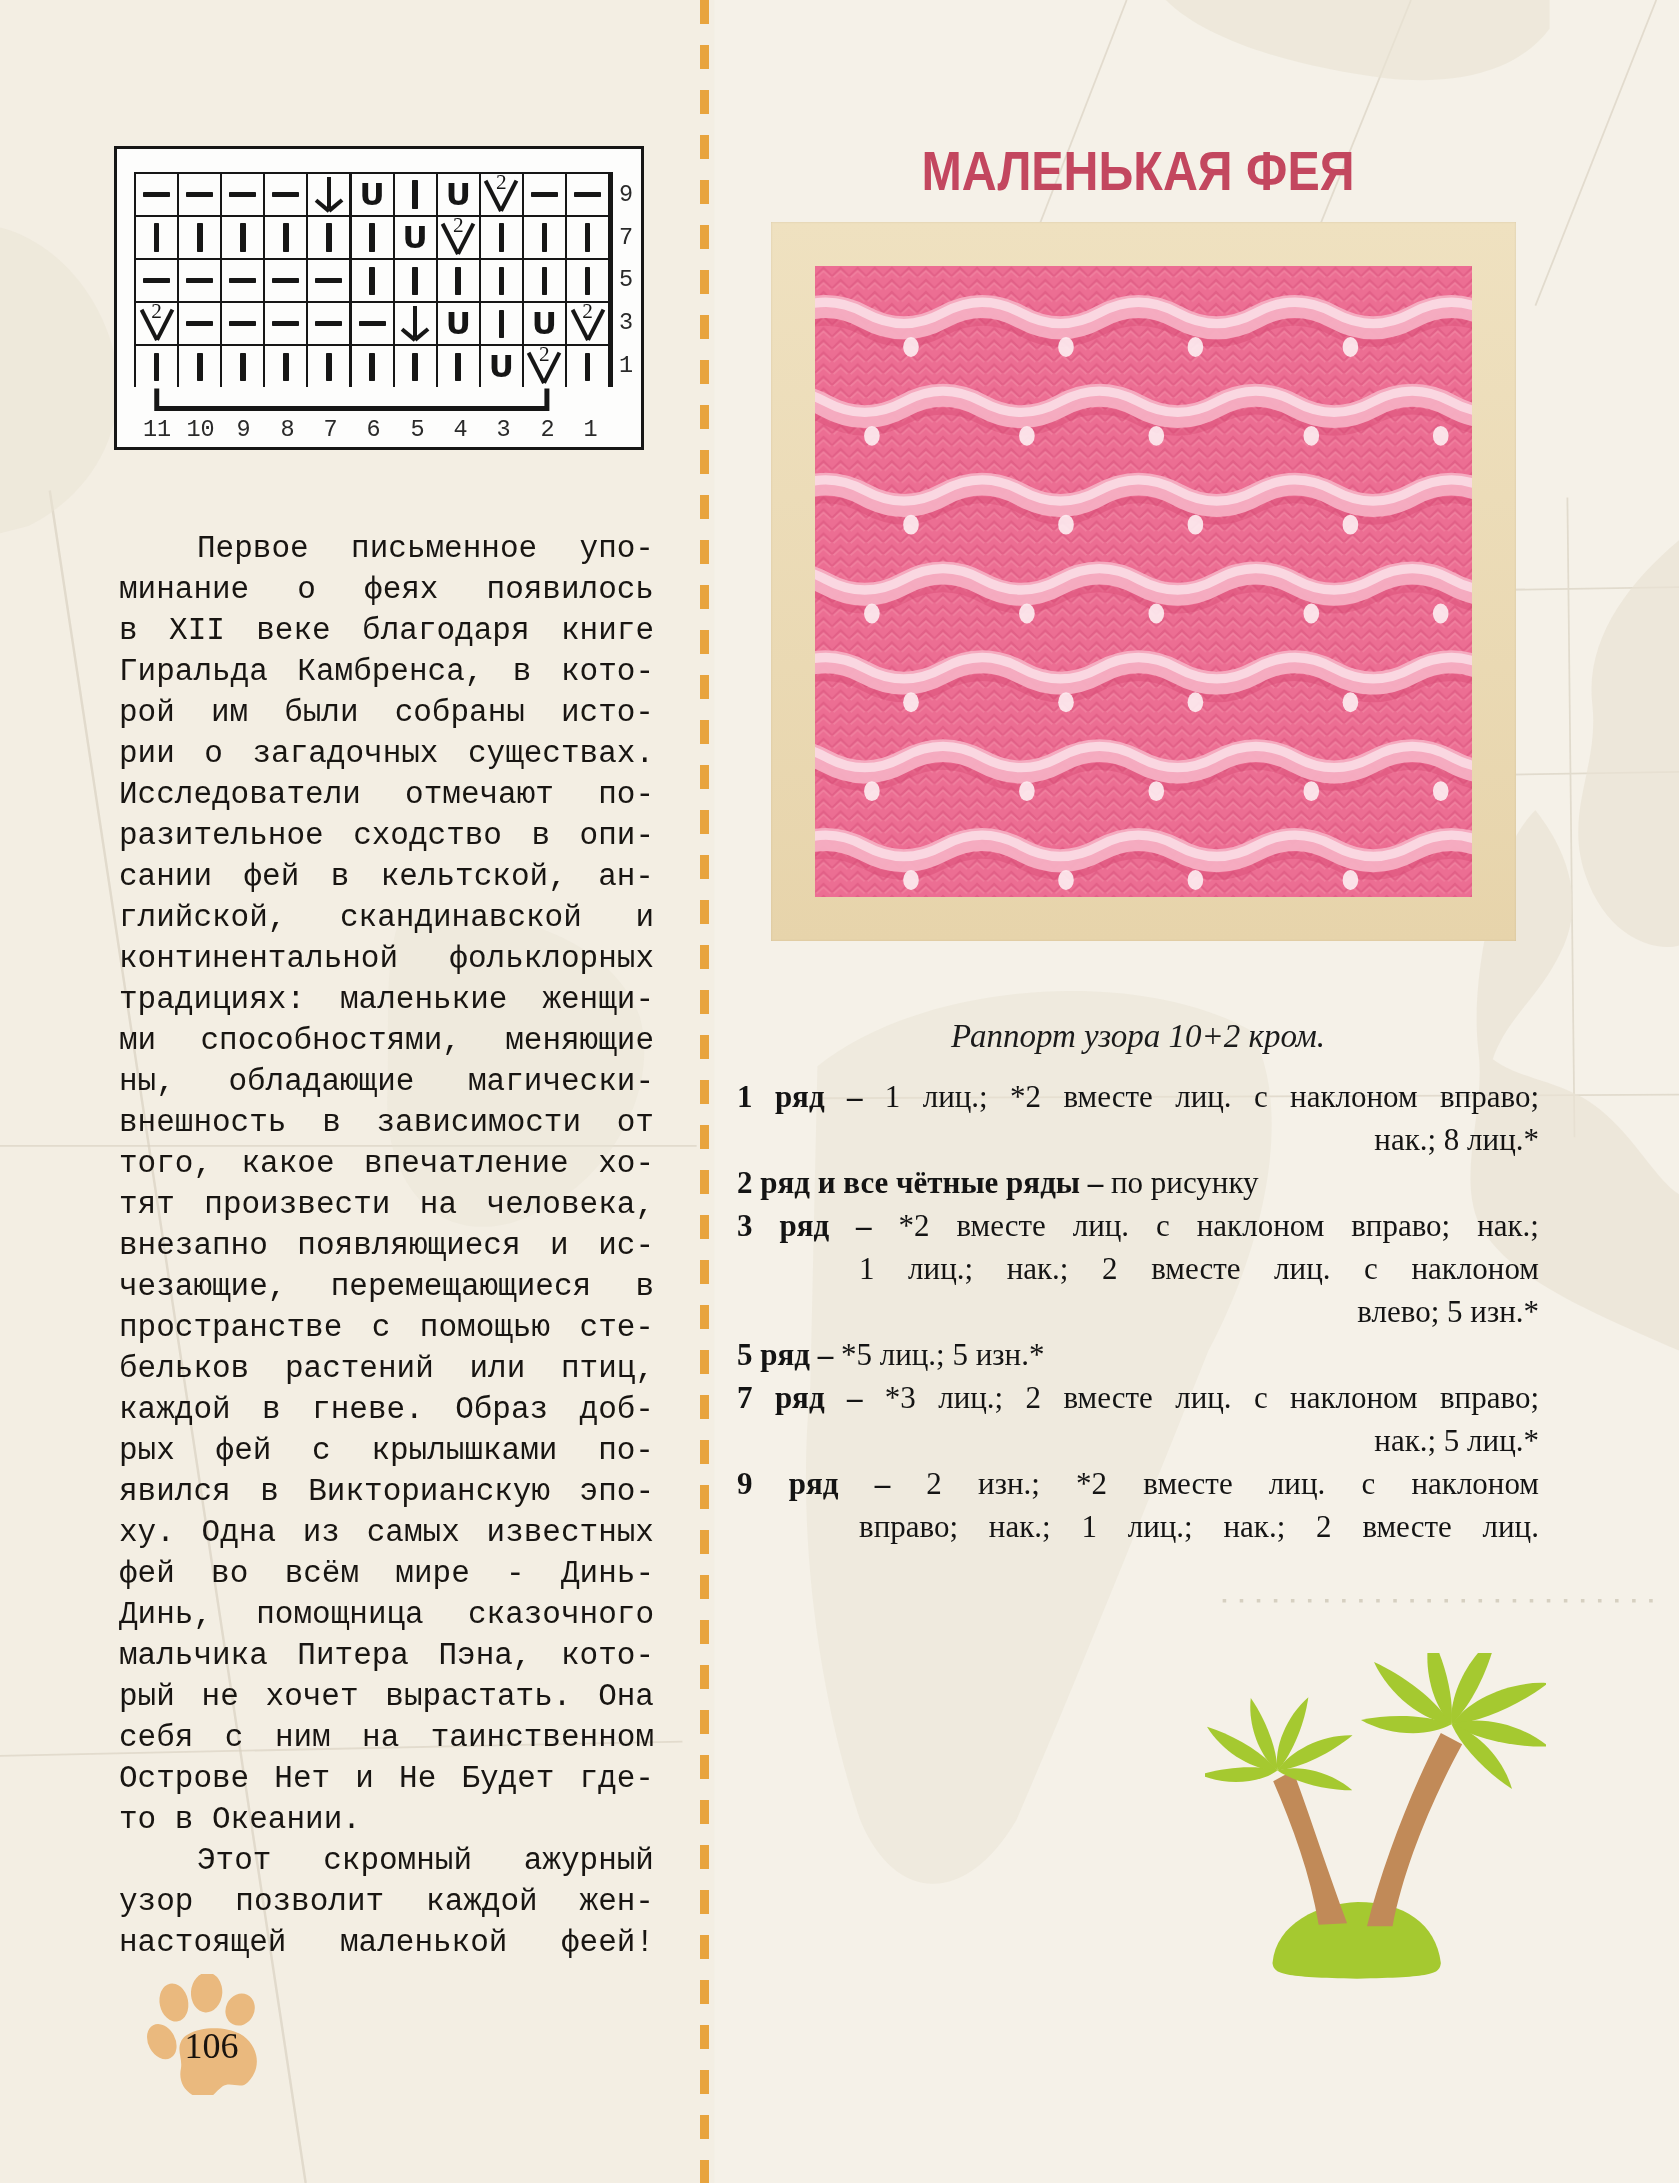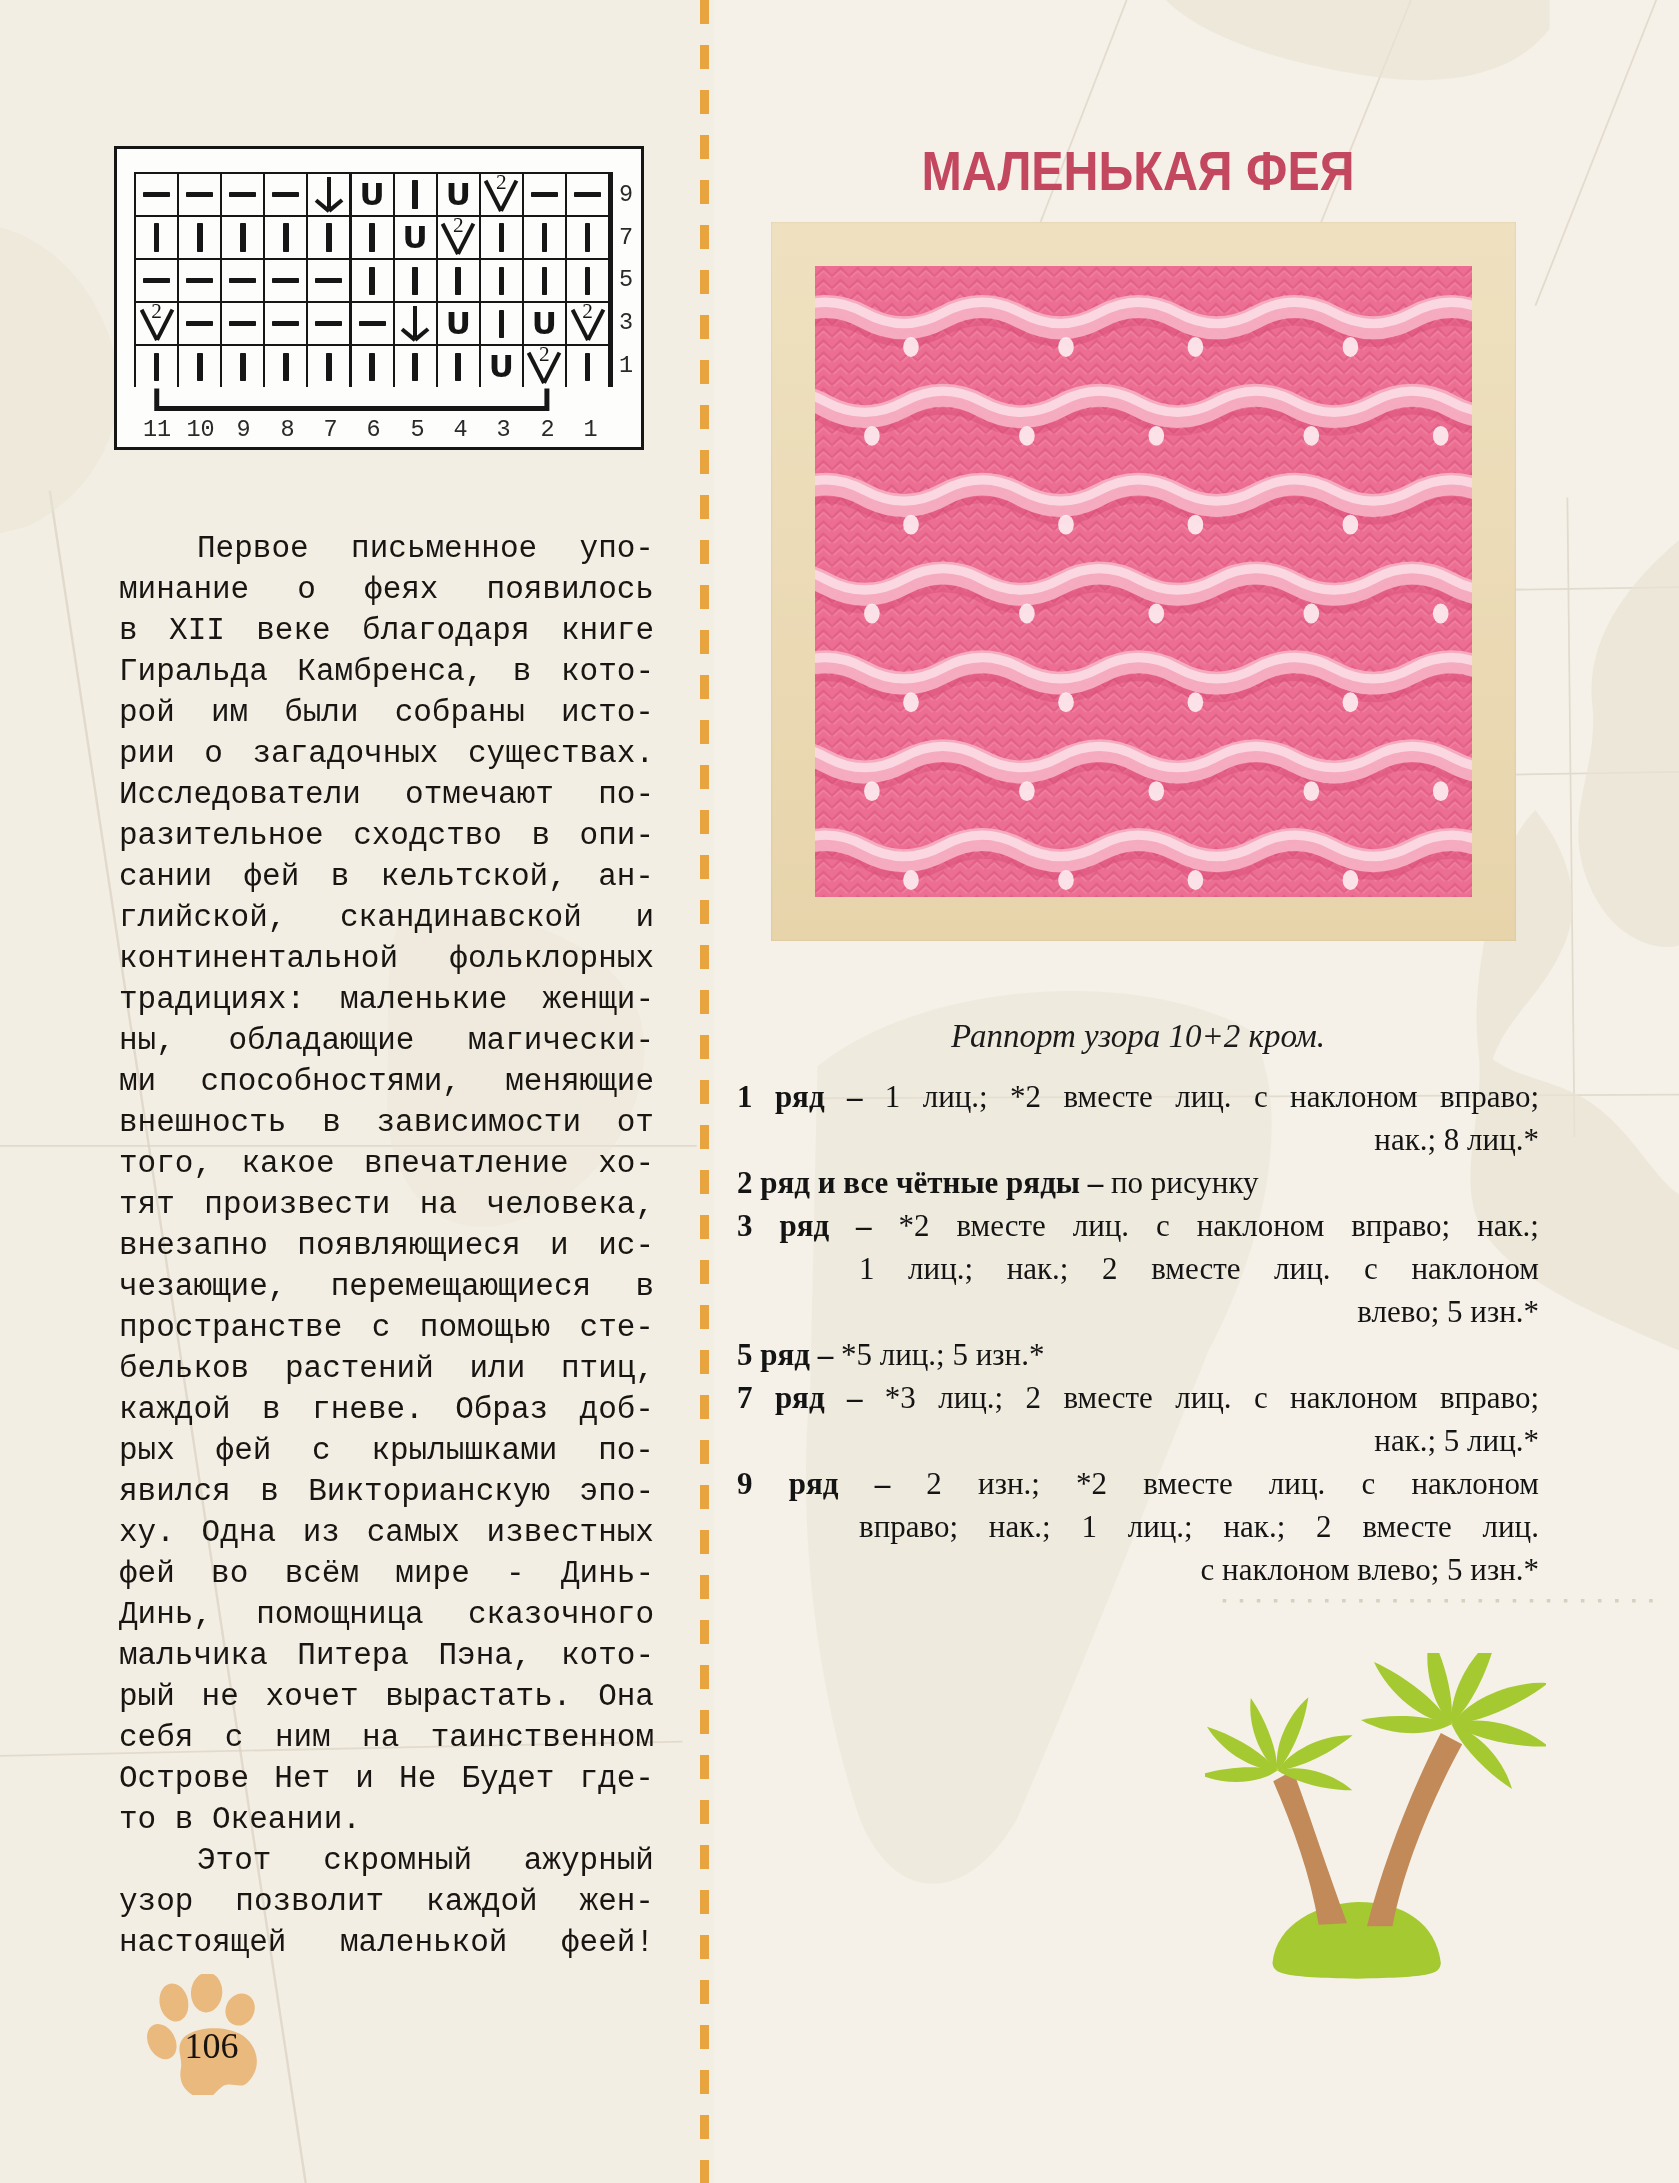--- a/index.html
+++ b/index.html
@@ -391,28 +391,28 @@
       <div class="s-line just">
         <span>континентальной</span>
         <span>фольклорных</span>
       </div>
       <div class="s-line just">
         <span>традициях:</span>
         <span>маленькие</span>
         <span>женщи-</span>
       </div>
       <div class="s-line just">
+        <span>ми</span>
+        <span>способностями,</span>
+        <span>меняющие</span>
+      </div>
+      <div class="s-line just">
         <span>ны,</span>
         <span>обладающие</span>
         <span>магически-</span>
-      </div>
-      <div class="s-line just">
-        <span>ми</span>
-        <span>способностями,</span>
-        <span>меняющие</span>
       </div>
       <div class="s-line just">
         <span>внешность</span>
         <span>в</span>
         <span>зависимости</span>
         <span>от</span>
       </div>
       <div class="s-line just">
         <span>того,</span>
         <span>какое</span>
@@ -694,21 +694,20 @@
       <div class="i-line just ind">
         <span>вправо;</span>
         <span>нак.;</span>
         <span>1</span>
         <span>лиц.;</span>
         <span>нак.;</span>
         <span>2</span>
         <span>вместе</span>
         <span>лиц.</span>
       </div>
-      <div class="i-line ind"><span>с наклоном влево; 5 изн.*</span></div>
     </div>
 
   <svg class="palm" width="341" height="331" viewBox="0 0 480 465">
     <g id="palm-art">
         <path d="M95,436 C100,380 160,352 215,350 C280,350 325,380 332,436 C330,452 320,456 214,458 C110,456 97,452 95,436 Z" fill="#a5c930"></path>
         <path d="M160,382 C148,310 124,245 96,180 L124,165 C150,235 172,305 200,380 Z" fill="#c18a58"></path>
         <path d="M228,384 C252,290 292,190 332,112 L362,128 C320,205 280,300 264,384 Z" fill="#c18a58"></path>
         <path d="M0,0 C35,-27 102,-35 155,-14 C108,3 45,11 0,0 Z" fill="#a5c930" transform="translate(347,100) rotate(-172) scale(0.82)"></path>
         <path d="M0,0 C35,-27 102,-35 155,-14 C108,3 45,11 0,0 Z" fill="#a5c930" transform="translate(347,100) rotate(-136) scale(0.9)"></path>
         <path d="M0,0 C35,-27 102,-35 155,-14 C108,3 45,11 0,0 Z" fill="#a5c930" transform="translate(347,100) rotate(-98) scale(0.85)"></path>

